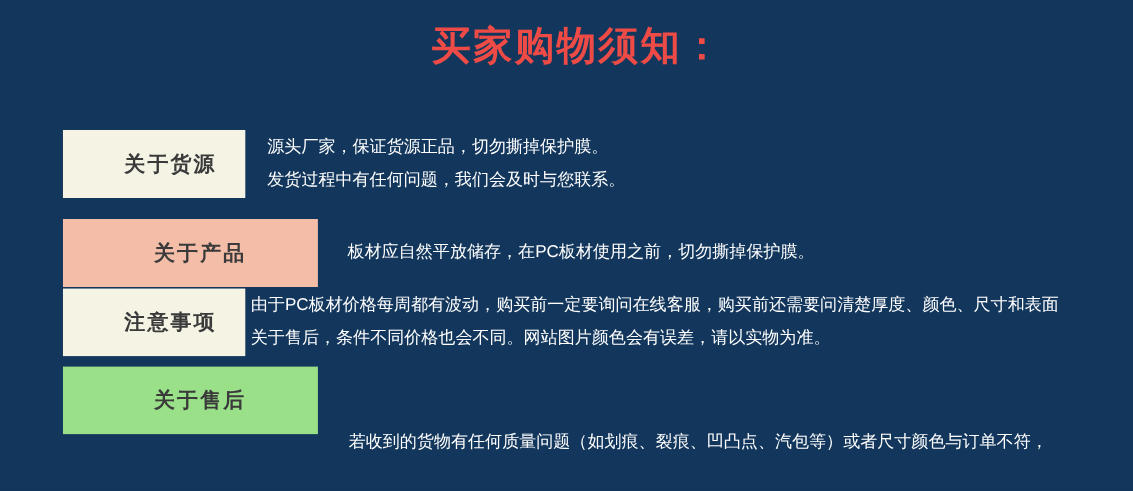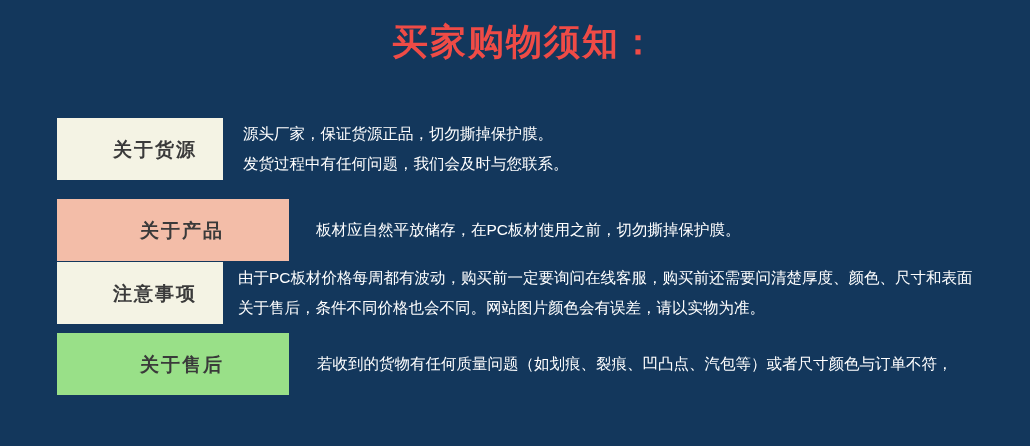--- a/index.html
+++ b/index.html
@@ -92,22 +92,22 @@
     transform: translateY(-50%);
     color: #ffffff;
     font-size: 15.5px;
     line-height: 30px;
     white-space: nowrap;
   }
   .body-text .line { display: block; }
 
   .text-pos-1 { left: 243px; }
   .text-pos-2 { left: 316px; }
-  .text-pos-3 { left: 238px; }
-  .text-pos-4 { left: 317px; }
+  .text-pos-3 { left: 228px; }
+  .text-pos-4 { left: 317px; margin-top: 38px; }
 </style>
 </head>
 <body>
 
 <div id="page">
 
   <div class="title">
     <span class="title-inner">买家购物须知：</span>
   </div>
 

